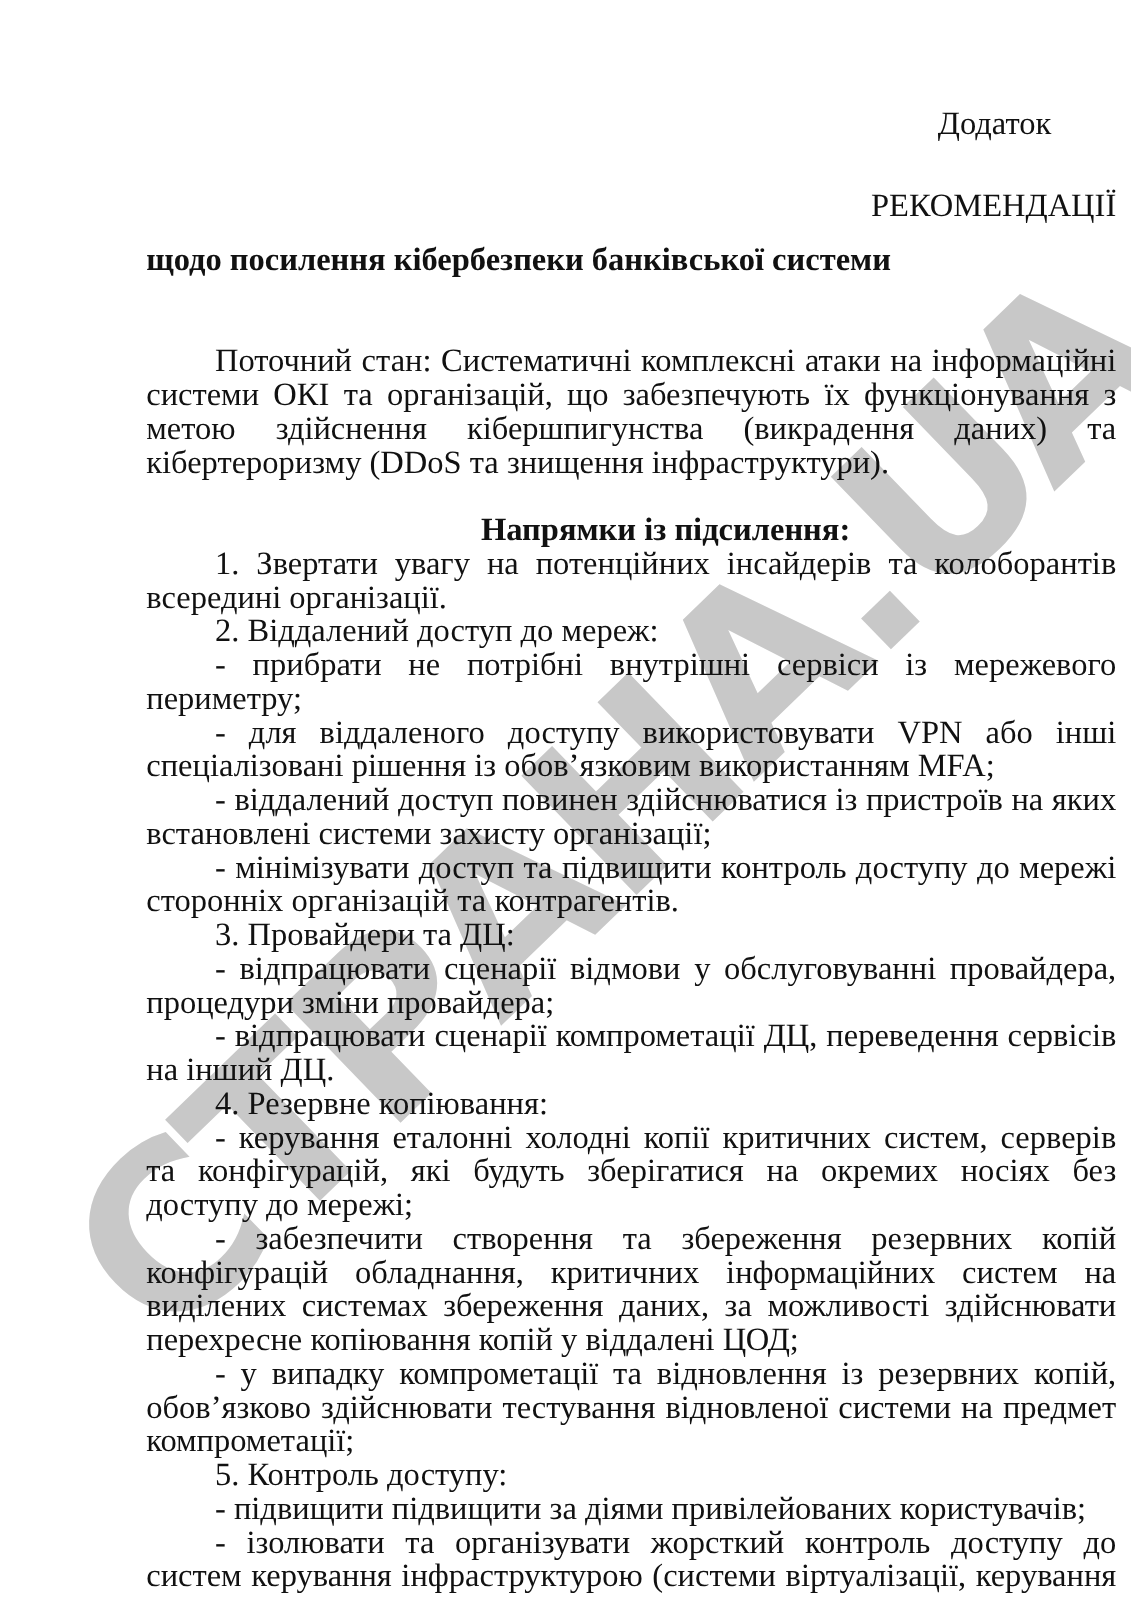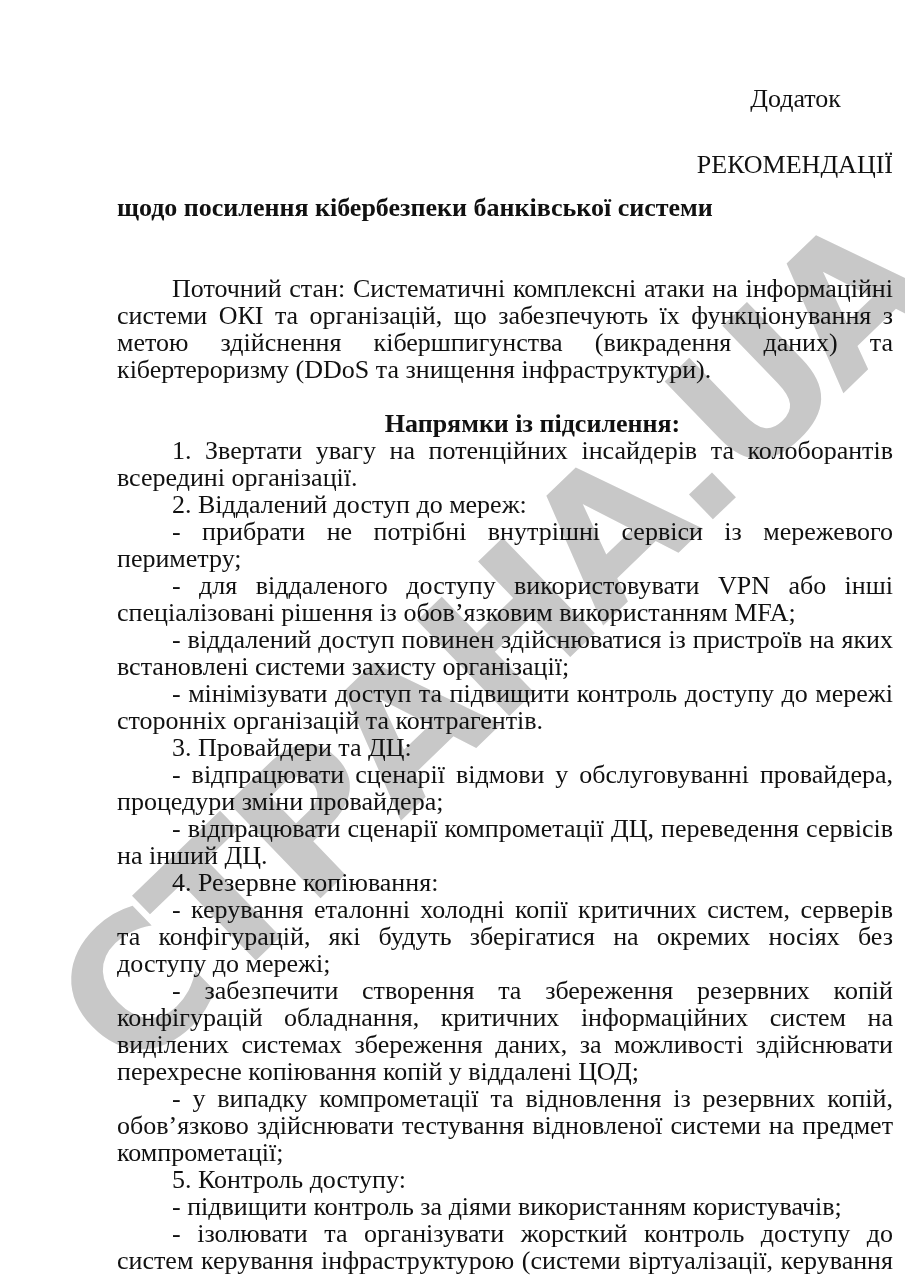--- a/index.html
+++ b/index.html
@@ -84,17 +84,17 @@
         <p>- віддалений доступ повинен здійснюватися із пристроїв на яких встановлені системи захисту організації;</p>
         <p>- мінімізувати доступ та підвищити контроль доступу до мережі сторонніх організацій та контрагентів.</p>
         <p>3. Провайдери та ДЦ:</p>
         <p>- відпрацювати сценарії відмови у обслуговуванні провайдера, процедури зміни провайдера;</p>
         <p>- відпрацювати сценарії компрометації ДЦ, переведення сервісів на інший ДЦ.</p>
         <p>4. Резервне копіювання:</p>
         <p>- керування еталонні холодні копії критичних систем, серверів та конфігурацій, які будуть зберігатися на окремих носіях без доступу до мережі;</p>
         <p>- забезпечити створення та збереження резервних копій конфігурацій обладнання, критичних інформаційних систем на виділених системах збереження даних, за можливості здійснювати перехресне копіювання копій у віддалені ЦОД;</p>
         <p>- у випадку компрометації та відновлення із резервних копій, обов’язково здійснювати тестування відновленої системи на предмет компрометації;</p>
         <p>5. Контроль доступу:</p>
-        <p>- підвищити контроль за діями використанням користувачів;</p>
+        <p>- підвищити підвищити за діями привілейованих користувачів;</p>
         <p>- ізолювати та організувати жорсткий контроль доступу до систем керування інфраструктурою (системи віртуалізації, керування мережею,</p>
       </div>
   </div>
 </div>
 
 </body></html>

